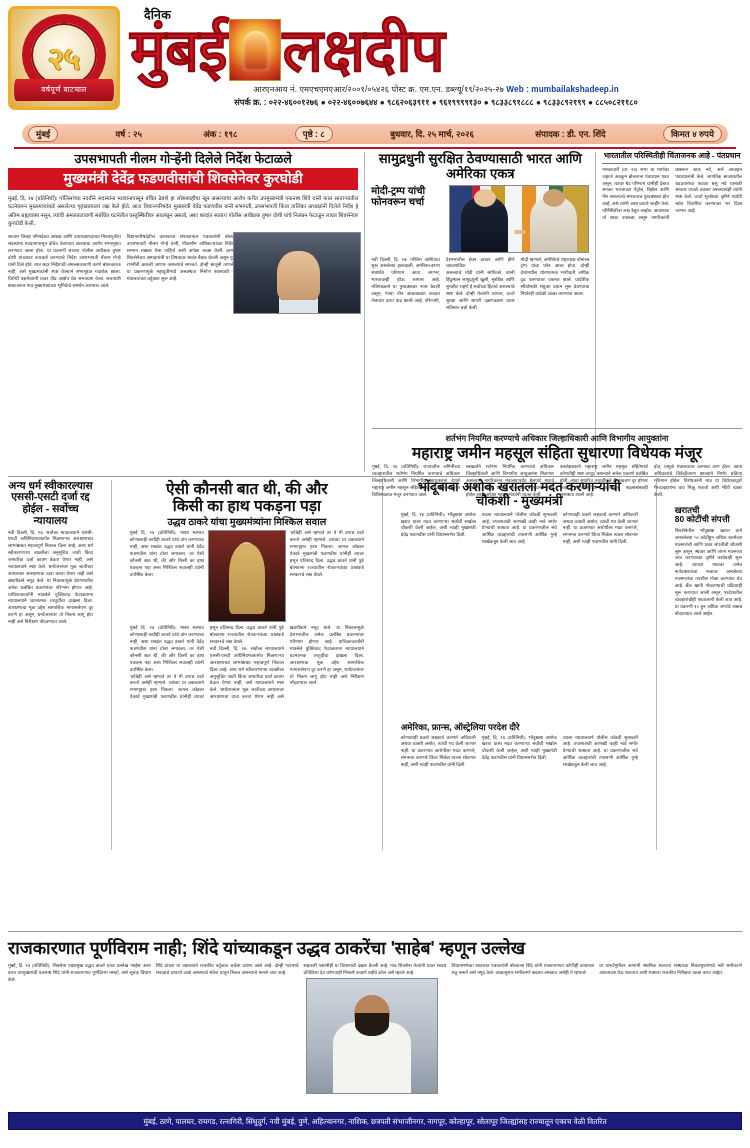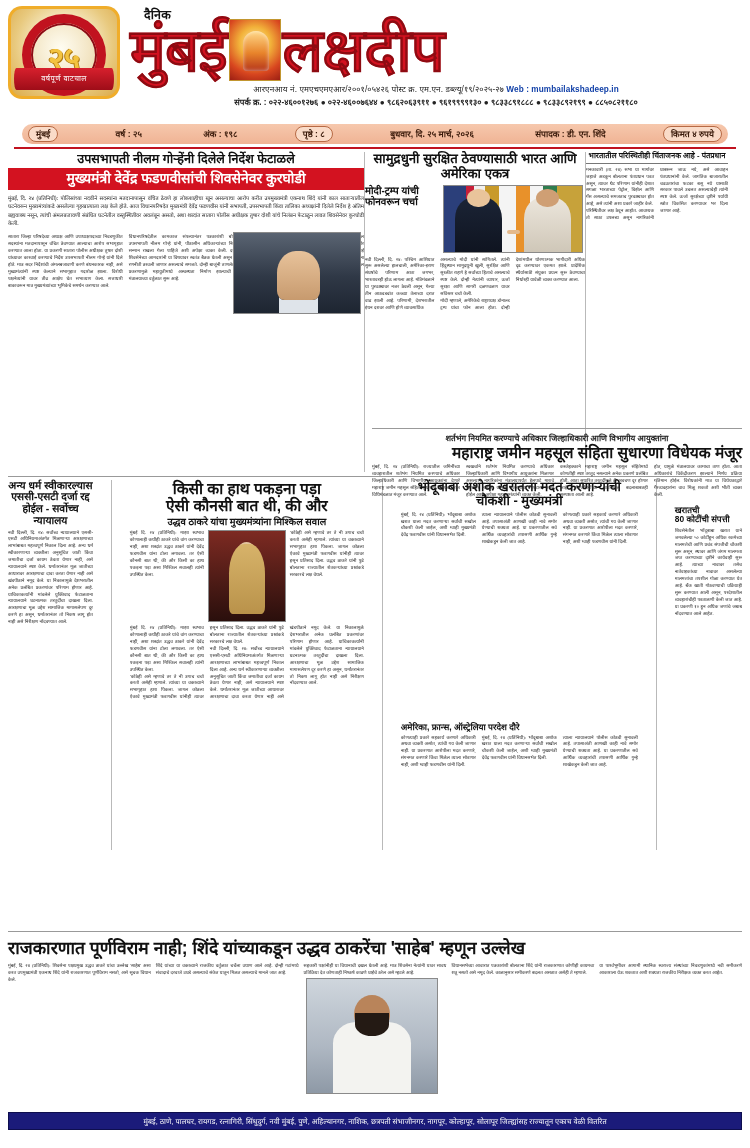--- a/index.html
+++ b/index.html
@@ -10,22 +10,22 @@
     font-family:"Liberation Sans", sans-serif;
     color:#111;
     overflow:hidden;
     position:relative;
   }
   .page { width:750px; height:1148px; position:relative; padding:0 8px; }
 
   
   .masthead { display:flex; align-items:flex-start; height:122px; padding-top:6px; }
   .logo-badge {
-    width:112px; height:93px; flex:0 0 112px;
-    border-radius:14px;
+    width:112px; height:104px; flex:0 0 112px;
+    border-radius:7px;
     background:
       radial-gradient(ellipse at 50% 42%, #fdf6df 0%, #f2e0b0 42%, #e8c97e 62%, #d9a43f 100%),
       linear-gradient(135deg,#f6c34a,#e07b1e);
     position:relative;
     overflow:hidden;
     box-shadow:inset 0 0 0 3px #f0ad2a;
   }
   .logo-badge .ring {
     position:absolute; left:14px; top:8px; width:84px; height:82px;
     border-radius:50%;
@@ -203,21 +203,21 @@
     <span class="plain">वर्ष : २५</span>
     <span class="plain">अंक : १९८</span>
     <span class="pill">पृष्ठे : ८</span>
     <span class="plain">बुधवार, दि. २५ मार्च, २०२६</span>
     <span class="plain">संपादक : डी. एन. शिंदे</span>
     <span class="pill">किमत ४ रुपये</span>
   </div>
 
   <div class="hr-red"></div>
 
-  <div style="display:flex; ">
+  <div style="display:flex; gap:6px;">
 
     <div style="width:356px;">
       <div class="hl-black" style="font-size:12.6px; text-align:center;">उपसभापती नीलम गोऱ्हेंनी दिलेले निर्देश फेटाळले</div>
       <div class="hl-red-band" style="font-size:14px; text-align:center; margin-top:2px;">मुख्यमंत्री देवेंद्र फडणवीसांची शिवसेनेवर कुरघोडी</div>
 
       <div style="display:flex; gap:5px; margin-top:4px;">
         <div class="lead" style="flex:1;">मुंबई, दि. २४ (प्रतिनिधी): पोलिसांच्या नदवीने सदस्यांना मतदानापासून वंचित ठेवणे हा लोकशाहीचा खून असल्याचा आरोप करीत उपमुख्यमंत्री एकनाथ शिंदे यांनी काल साताऱ्यातील घटनेवरून मुख्यमंत्र्यांकडे असलेल्या गृहखात्याला लक्ष केले होते. आज विधानपरिषदेत मुख्यमंत्री देवेंद्र फडणवीस यांनी सभापती, उपसभापती किंवा तालिका अध्यक्षांनी दिलेले निर्देश हे अंतिम बह्यवाक्य नसून, त्यांची अंमलबजावणी संबंधित घटनेतील वस्तुस्थितीवर अवलंबून असतो, अशा शब्दांत सातारा पोलीस अधीक्षक तुषार दोशी यांचे निलंबन फेटाळून लावत शिवसेनेवर कुरघोडी केली.</div>
       </div>
 
       <div style="display:flex; gap:5px; margin-top:3px;">
@@ -259,43 +259,43 @@
       <div class="cols2" style="margin-top:3px; height:196px; overflow:hidden;">
         <div class="body-col">मनकावारी (ता. २४) सभा या मार्गावर जहाजे अडकून बोलताना पंतप्रधान पडत असून, त्यावर थेट परिणाम यांनीही देशात सगळा भारताच्या पेट्रोल, डिझेल आणि गॅस असल्याचे समजताच पुरवठ्यावर होत आहे, असे त्यांनी अशा प्रकारे जाहीर केले.</div>
         <div class="body-col">परिस्थितीवर लक्ष ठेवून आहोत. आवश्यक तो साठा उपलब्ध असून नागरिकांनी घाबरून जाऊ नये, असे आवाहन पंतप्रधानांनी केले. जागतिक बाजारातील चढउतारांचा फटका बसू नये यासाठी सरकार पावले उचलत असल्याचेही त्यांनी स्पष्ट केले. ऊर्जा सुरक्षेच्या दृष्टीने पर्यायी स्त्रोत विकसित करण्यावर भर दिला जाणार आहे.</div>
       </div>
     </div>
   </div>
 
   <div style="position:absolute; left:372px; top:425px; width:370px;">
     <div class="hr-thin"></div>
     <div class="kicker" style="text-align:center; font-size:8.2px;">शर्तभंग नियमित करण्याचे अधिकार जिल्हाधिकारी आणि विभागीय आयुक्तांना</div>
-    <div class="hl-black" style="font-size:15.5px; text-align:right; margin-top:1px;">महाराष्ट्र जमीन महसूल संहिता सुधारणा विधेयक मंजूर</div>
+    <div class="hl-black" style="font-size:15.5px; text-align:center; margin-top:1px;">महाराष्ट्र जमीन महसूल संहिता सुधारणा विधेयक मंजूर</div>
     <div class="cols4" style="margin-top:3px; height:96px; overflow:hidden;">
       <div class="body-col">मुंबई, दि. २४ (प्रतिनिधी): राज्यातील जमिनींच्या व्यवहारातील शर्तभंग नियमित करण्याचे अधिकार जिल्हाधिकारी आणि विभागीय आयुक्तांना देणारे महाराष्ट्र जमीन महसूल संहिता सुधारणा विधेयक आज विधिमंडळात मंजूर करण्यात आले.</div>
       <div class="body-col">स्वखर्चाने शर्तभंग नियमित करण्याचे अधिकार जिल्हाधिकारी आणि विभागीय आयुक्तांना मिळणार असल्याने नागरिकांना मंत्रालयापर्यंत हेलपाटे मारावे लागणार नाहीत. यामुळे प्रकरणांचा निपटारा जलद होईल अशी अपेक्षा महसूलमंत्र्यांनी व्यक्त केली.</div>
       <div class="body-col">कब्जेहक्काने महाराष्ट्र जमीन महसूल संहितेमध्ये कोणतीही स्पष्ट तरतूद नसल्याने अनेक प्रकरणे प्रलंबित होती. आता सुधारित तरतुदींमुळे ही अडचण दूर होणार आहे. शेतजमिनींच्या वापरातील बदलाबाबतही सुस्पष्टता आली आहे.</div>
       <div class="body-col">होत, यामुळे मंत्रालयावर कामाचा ताण होता. आता अधिकारांचे विकेंद्रीकरण झाल्याने निर्णय प्रक्रिया गतिमान होईल. विरोधकांनी मात्र या विधेयकाद्वारे गैरव्यवहारांना वाव मिळू शकतो अशी भीती व्यक्त केली.</div>
     </div>
   </div>
 
   <div class="hr-thin" style="margin-top:4px;"></div>
 
   <div style="display:flex; gap:18px; margin-top:2px;">
 
     <div style="width:96px;">
       <div class="hl-black" style="font-size:10.5px; text-align:center;">अन्य धर्म स्वीकारल्यास एससी-एसटी दर्जा रद्द होईल - सर्वोच्च न्यायालय</div>
       <div class="body-col" style="margin-top:3px; height:320px; overflow:hidden;">नवी दिल्ली, दि. २४: सर्वोच्च न्यायालयाने एससी-एसटी अधिनियमाअंतर्गत मिळणाऱ्या आरक्षणाच्या लाभांबाबत महत्त्वपूर्ण निकाल दिला आहे. अन्य धर्म स्वीकारणाऱ्या व्यक्तीला अनुसूचित जाती किंवा जमातीचा दर्जा कायम ठेवता येणार नाही, असे न्यायालयाने स्पष्ट केले. धर्मांतरानंतर मूळ जातीच्या आधारावर आरक्षणाचा दावा करता येणार नाही असे खंडपीठाने नमूद केले. या निकालामुळे देशभरातील अनेक प्रलंबित प्रकरणांवर परिणाम होणार आहे. याचिकाकर्त्यांनी मांडलेले युक्तिवाद फेटाळताना न्यायालयाने घटनात्मक तरतुदींचा दाखला दिला. आरक्षणाचा मूळ उद्देश सामाजिक मागासलेपण दूर करणे हा असून, धर्मांतरानंतर तो निकष लागू होत नाही असे निरीक्षण नोंदवण्यात आले.</div>
     </div>
 
     <div class="vrule"></div>
 
     <div style="width:236px;">
+      <div class="hl-black" style="font-size:15.5px; text-align:center;">ऐसी कौनसी बात थी, की और</div>
       <div class="hl-black" style="font-size:15.5px; text-align:center;">किसी का हाथ पकड़ना पड़ा</div>
-      <div class="hl-black" style="font-size:15.5px; text-align:center;">ऐसी कौनसी बात थी, की और</div>
       <div class="sub-hd" style="font-size:9.6px; text-align:center; margin-top:2px;">उद्धव ठाकरे यांचा मुख्यमंत्र्यांना मिश्किल सवाल</div>
 
       <div style="display:flex; gap:4px; margin-top:3px;">
         <div class="body-col" style="width:74px;">मुंबई दि. २४ (प्रतिनिधी): माझा स्वभाव कोणालाही कधीही ठाकरे यांचे वांग करण्याचा नाही, अशा शब्दांत उद्धव ठाकरे यांनी देवेंद्र फडणवीस यांना टोला लगावला. तर ऐसी कौनसी बात थी, की और किसी का हाथ पकड़ना पड़ा असा मिश्किल सवालही त्यांनी उपस्थित केला.</div>
         <div class="photo ph-uddhav" style="width:78px; height:92px;">
           <div class="head"></div>
         </div>
         <div class="body-col" style="width:74px;">'कोठेही असे म्हणावे तर ते नी उगाच चर्चा करतो असेही म्हणाले. त्यांच्या या वक्तव्याने सभागृहात हशा पिकला. जागल कोठला ऐकावे मुख्यमंत्री फडणवीस यांनीही त्यावर हसून प्रतिसाद दिला. उद्धव ठाकरे यांनी पुढे बोलताना राज्यातील शेतकऱ्यांच्या प्रश्नांकडे सरकारचे लक्ष वेधले.</div>
       </div>
 

